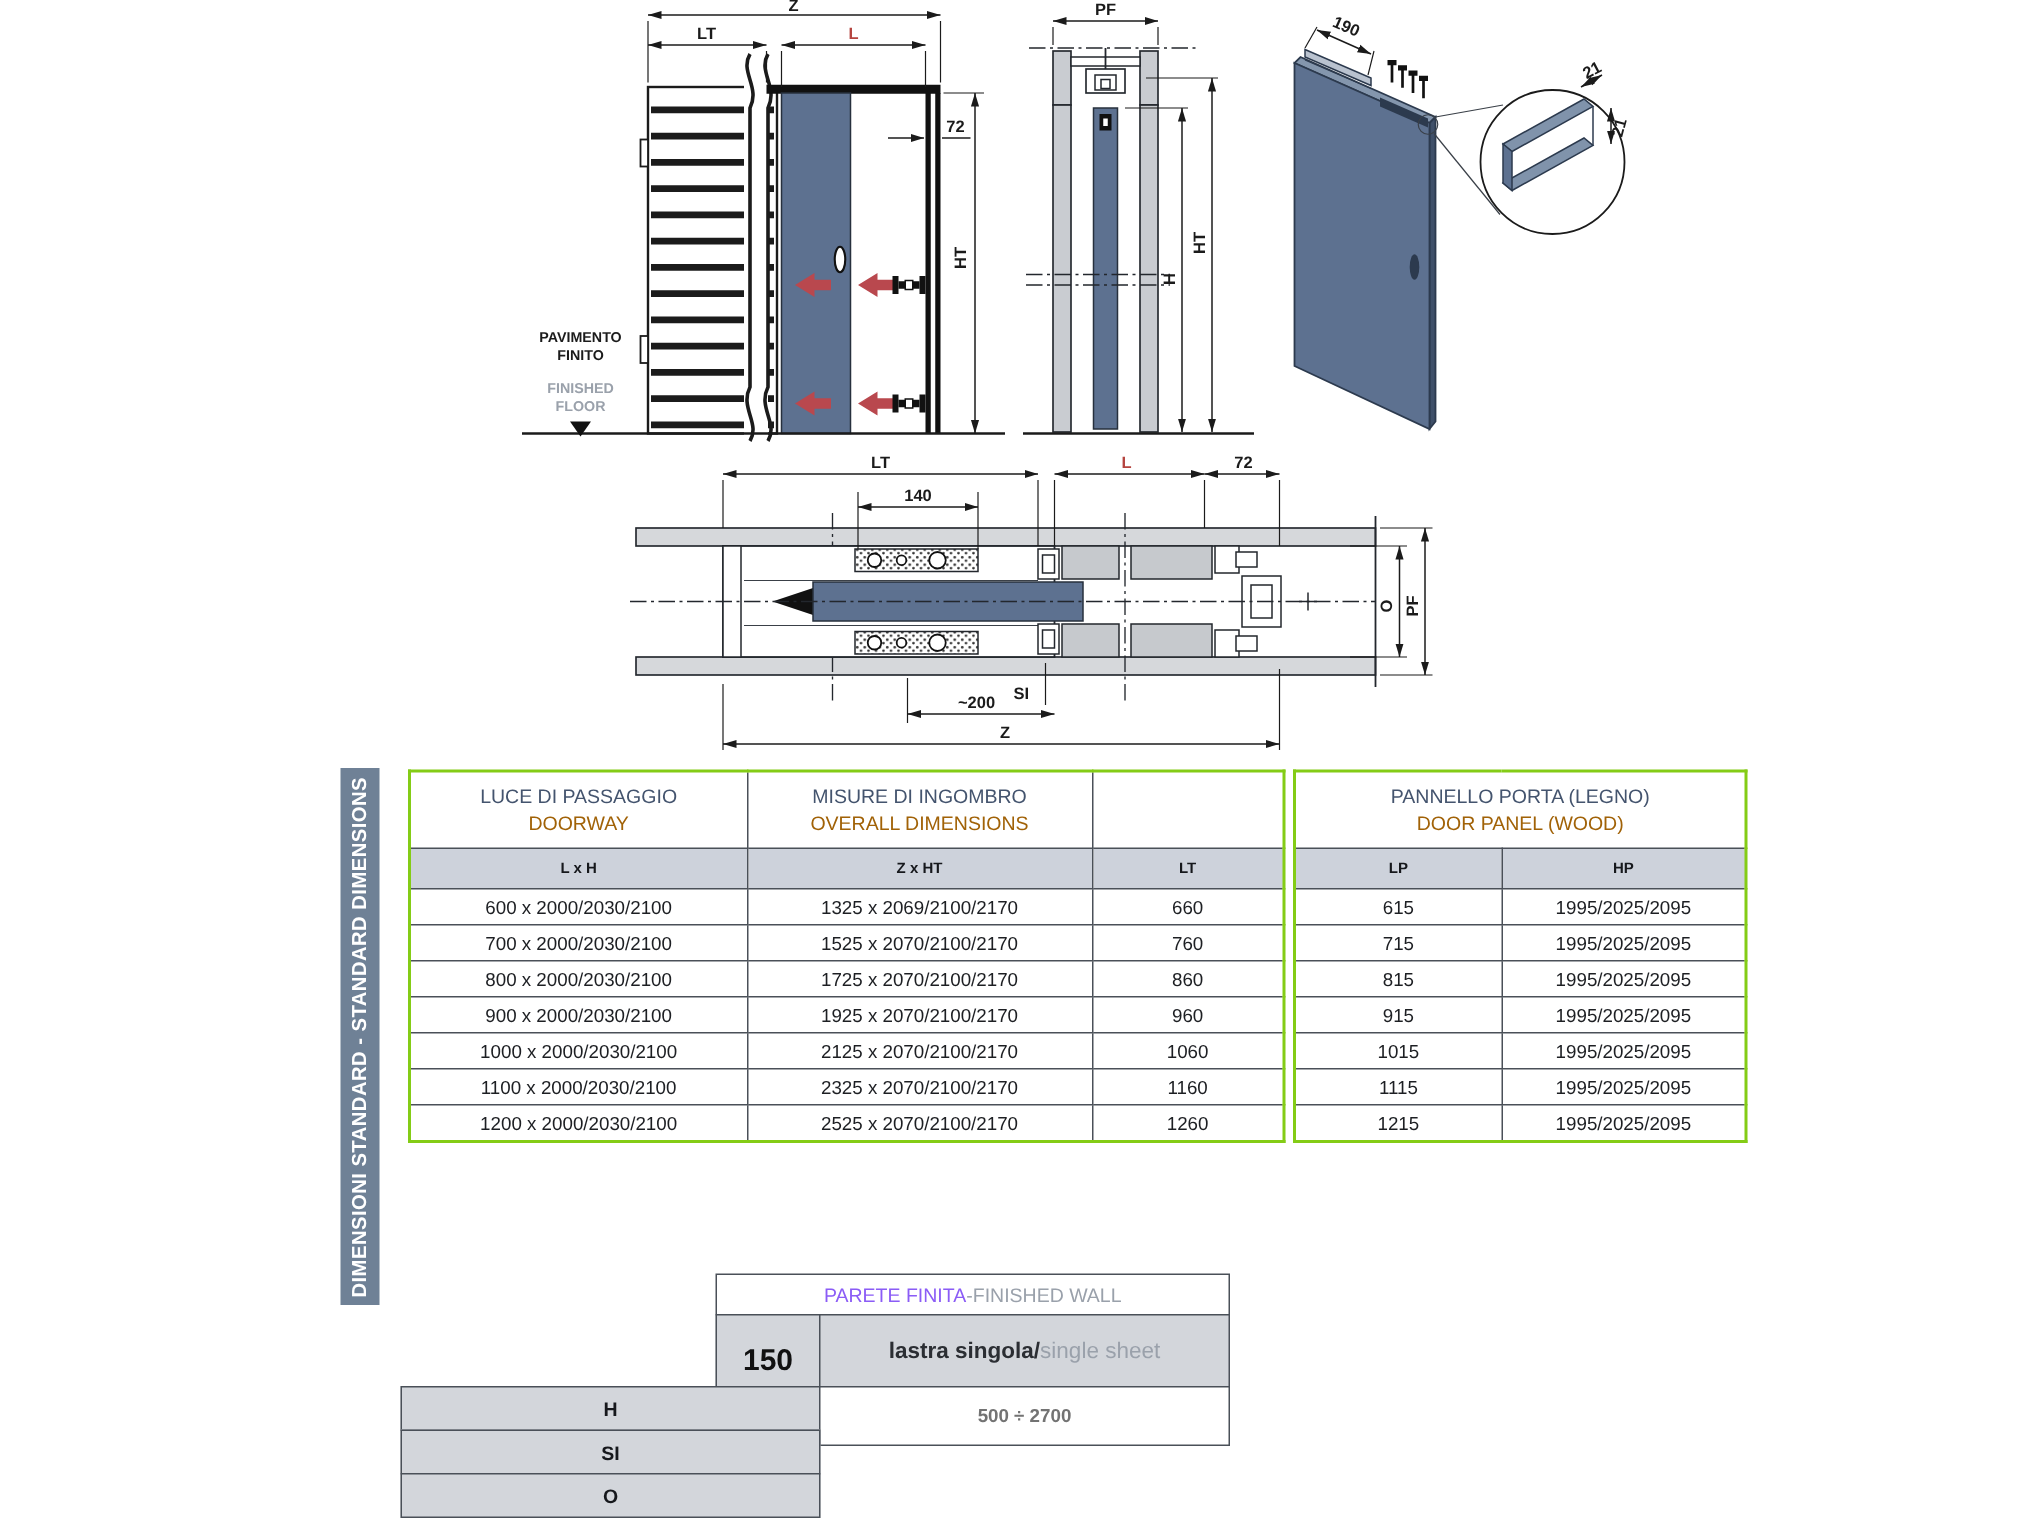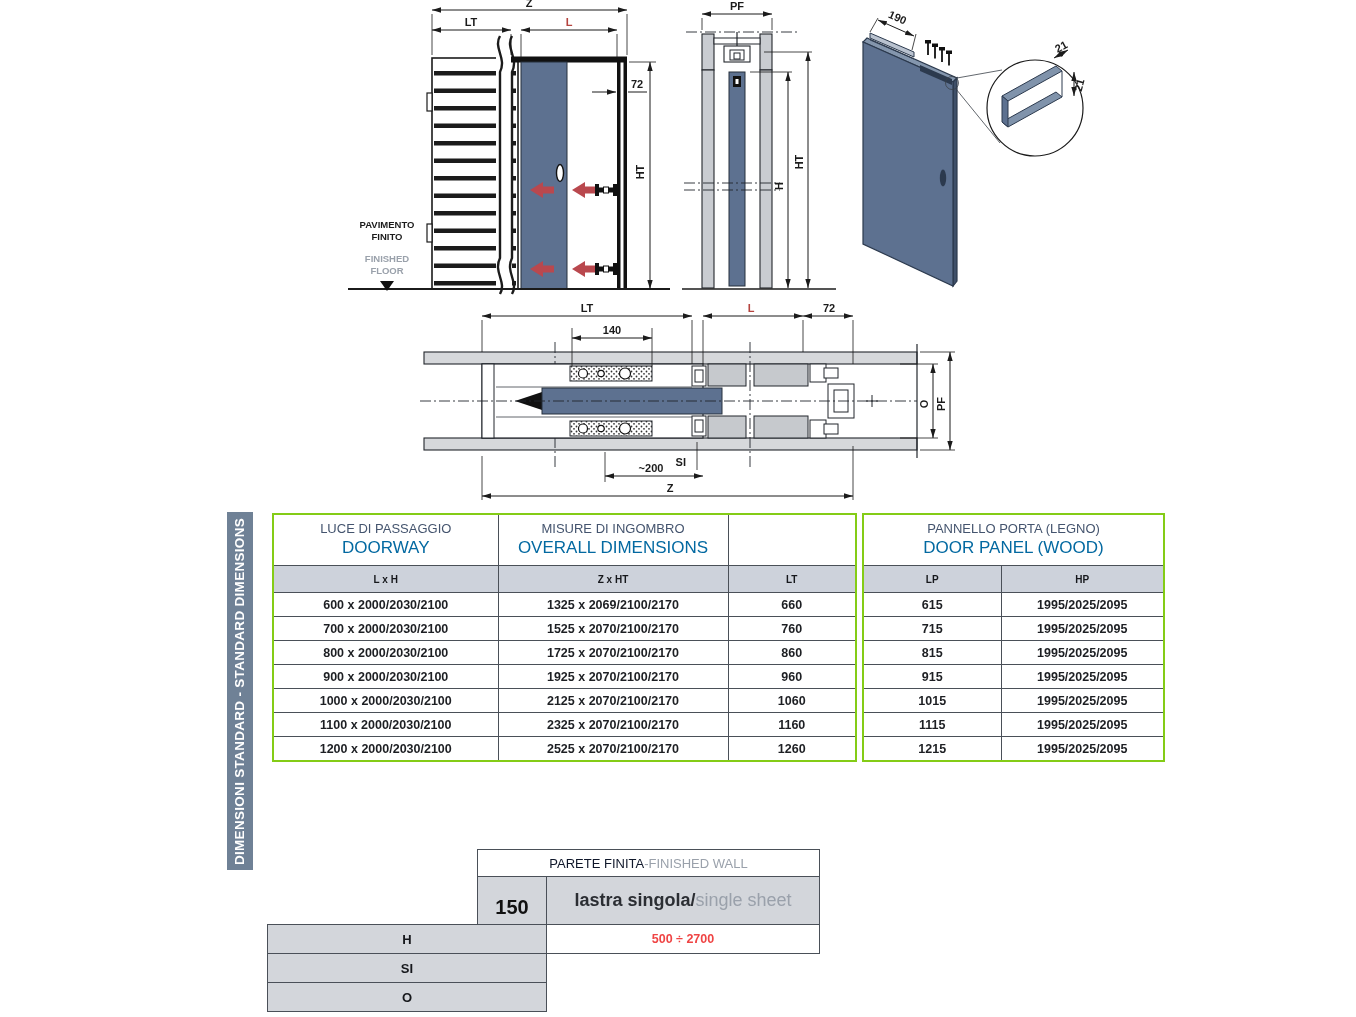--- a/index.html
+++ b/index.html
@@ -21,35 +21,35 @@
           display:flex;align-items:center;justify-content:center}
   .banner span{transform:rotate(-90deg);white-space:nowrap;color:#fff;
                font-size:13.5px;font-weight:700;letter-spacing:.3px}
 
   
   table.dim-table{position:absolute;border-collapse:collapse;table-layout:fixed;
                   border:2px solid #84cc16;background:#fff}
   .dim-table td{border:1px solid #4a5058;padding:0;text-align:center;vertical-align:middle;overflow:hidden}
   .group-hdr td{height:50px;background:#fff}
   .group-hdr .it{color:#44546e;font-size:13px;line-height:1.35}
-  .group-hdr .en{color:#0369a1;font-size:17px;line-height:1.35}
+  .group-hdr .en{color:#a16207;font-size:13px;line-height:1.35}
   .col-hdr td{height:26px;background:#cdd2db;font-weight:700;font-size:10px;color:#16181c}
-  .data-row td{height:23px;font-weight:700;font-size:12.5px;color:#1d1f23;background:#fff}
+  .data-row td{height:23px;font-weight:400;font-size:12.5px;color:#1d1f23;background:#fff}
 
   
   .wall-table{position:absolute;left:267px;top:849px;width:555px;height:165px}
   .wt-cell{position:absolute;box-sizing:border-box;border:1px solid #4a5058;
            display:flex;align-items:center;justify-content:center;background:#fff}
   .wt-gray{background:#d3d6db}
   .wt-hdr{left:210px;top:0;width:343px;height:28px;font-size:13px}
   .wt-150{left:210px;top:27px;width:70px;height:62px;font-size:20px;font-weight:700;color:#111}
-  .wt-sheet{left:279px;top:27px;width:274px;height:49px;font-size:18px}
+  .wt-sheet{left:279px;top:27px;width:274px;height:49px;font-size:15px}
   .wt-label{left:0;width:280px;height:30px;font-weight:700;font-size:13px;color:#16181c}
-  .wt-value{left:279px;width:274px;height:30px;font-weight:700;font-size:12.5px;color:#ef4444}
-  .t-dark{color:#0f172a}
+  .wt-value{left:279px;width:274px;height:40px;font-weight:700;font-size:12.5px;color:#737373}
+  .t-dark{color:#8b5cf6}
   .t-gray{color:#9aa1ab}
   .t-it{color:#2b2e33;font-weight:700}
 </style>
 </head>
 <body>
 
 <div class="page">
 
   <svg style="left:340px;top:0" width="332" height="312" viewBox="0 0 332 312">
     <defs>

